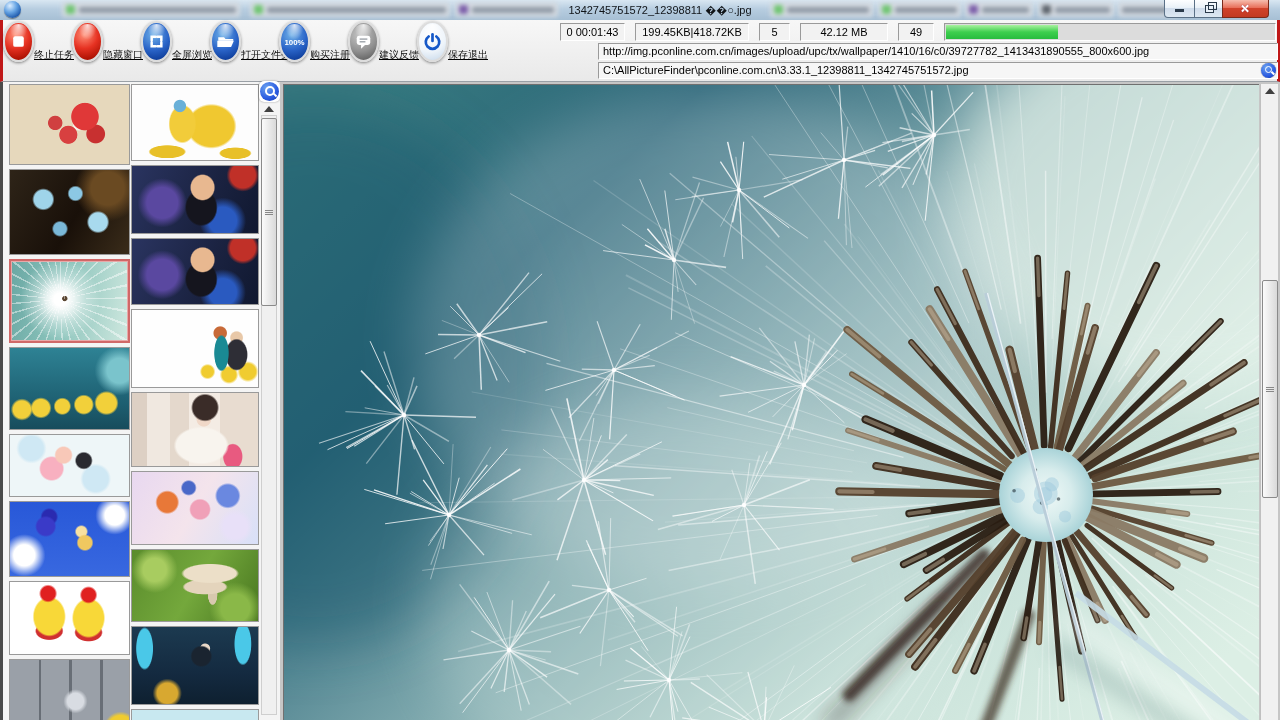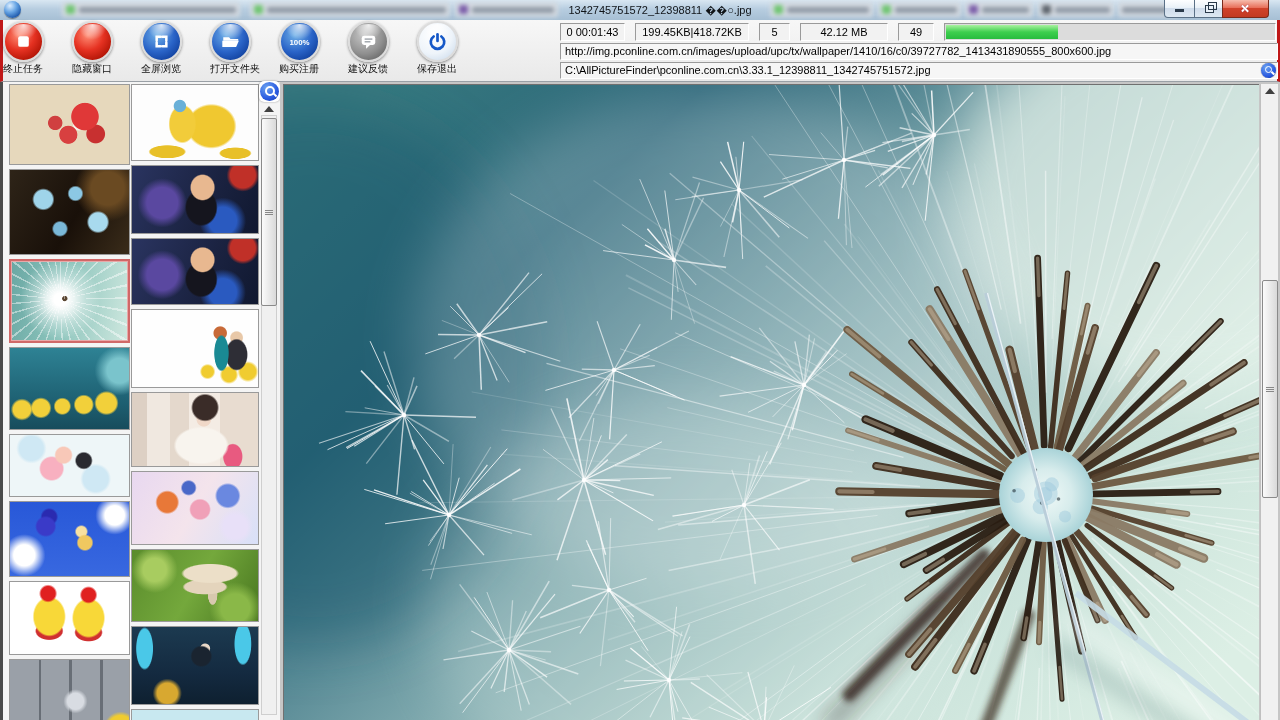--- a/index.html
+++ b/index.html
@@ -30,41 +30,41 @@
   .winbtn.restore i{position:absolute;left:10px;top:5px;width:7px;height:6px;border:1px solid #2a3a4a;background:#e8f0f8;}
   .winbtn.restore i:before{content:"";position:absolute;left:2px;top:-4px;width:7px;height:6px;border:1px solid #2a3a4a;}
   .winbtn.close i:before,.winbtn.close i:after{content:"";position:absolute;left:21px;top:4px;width:2.4px;height:9px;background:#fff;box-shadow:0 0 1px #802;}
   .winbtn.close i:before{transform:rotate(45deg);} .winbtn.close i:after{transform:rotate(-45deg);}
 
   
   #toolbar{position:absolute;left:0;top:20px;width:1280px;height:62px;
     background:linear-gradient(#f7f7f7,#e9e9e9);border-bottom:1px solid #9aa0a6;
     border-left:3px solid #c01818;border-right:3px solid #c01818;box-sizing:border-box;}
   #toolbar-buttons{position:absolute;left:0;top:1px;width:554px;display:flex;}
-  .tbtn{width:69px;display:flex;flex-direction:column;align-items:flex-start;cursor:default;}
+  .tbtn{width:69px;display:flex;align-items:flex-end;cursor:default;text-decoration:underline;}
   .disc{width:37px;height:37px;border-radius:50%;border:2px solid #dcdcdc;
     box-shadow:0 1px 3px rgba(0,0,0,.45);position:relative;display:flex;align-items:center;justify-content:center;}
   .disc:after{content:"";position:absolute;left:4px;top:1px;right:4px;height:16px;border-radius:50%;
     background:radial-gradient(ellipse at 50% 10%, rgba(255,255,255,.8), rgba(255,255,255,0) 70%);}
   .disc-red{background:radial-gradient(circle at 38% 32%, #ff9078, #e63222 45%, #a80f00 85%);}
   .disc-blue{background:radial-gradient(circle at 38% 32%, #6fb0e8, #2a64c8 50%, #0c3a96 88%);}
   .disc-gray{background:radial-gradient(circle at 38% 32%, #c8c8c8, #909090 55%, #5f5f5f 90%);}
   .disc-white{background:radial-gradient(circle at 38% 32%, #ffffff, #eef4fa 55%, #cddcec 90%);}
   .tbtn .lbl{font-size:10px;color:#111;margin-top:0;white-space:nowrap;}
 
   #toolbar-right{position:absolute;left:557px;top:0;width:718px;height:61px;padding-top:3px;box-sizing:border-box;}
   #status-row{display:flex;gap:10px;height:18px;}
   .scell{box-sizing:border-box;height:18px;border:1px solid;border-color:#9a9a9a #ffffff #ffffff #9a9a9a;
     background:#f2f2f2;font-size:11px;color:#000;text-align:center;line-height:16px;overflow:hidden;white-space:nowrap;}
   #progress-wrap{flex:1;box-sizing:border-box;height:18px;margin-right:2px;border:1px solid;
     border-color:#9a9a9a #ffffff #ffffff #9a9a9a;background:#dcdcdc;padding:1px;}
   #progress-fill{height:100%;background:linear-gradient(#a9f2a0,#55dc58 45%,#2bc442);}
   .addr-row{box-sizing:border-box;height:17px;margin-top:2px;border:1px solid;position:relative;
     border-color:#9a9a9a #ffffff #ffffff #9a9a9a;background:#f6f6f6;font-size:11px;color:#000;
-    line-height:15px;padding:0 20px 8px 4px;white-space:nowrap;overflow:hidden;}
+    line-height:15px;padding:0 20px 8px 4px;white-space:nowrap;overflow:hidden;margin-left:38px;}
   .mag-btn{position:absolute;right:1px;top:0px;width:15px;height:15px;border-radius:50%;
     background:radial-gradient(circle at 35% 30%, #6aa2f0, #2a5ae0 60%, #1538a8);box-shadow:0 0 1px #223;}
   .mag-btn:before{content:"";position:absolute;left:3.5px;top:3px;width:5px;height:5px;border:1.6px solid #fff;border-radius:50%;}
   .mag-btn:after{content:"";position:absolute;left:9.5px;top:9px;width:3.5px;height:1.8px;background:#fff;transform:rotate(45deg);}
 
   
   #content{position:absolute;left:0;top:82px;width:1280px;height:638px;background:#ececec;}
   #left-frame{position:absolute;left:0;top:0;width:3px;height:638px;background:#4a4a4a;}
   #sidebar{position:absolute;left:3px;top:0;width:277px;height:638px;background:#f4f4f4;}
   .thumb-col{position:absolute;top:0;height:638px;overflow:hidden;padding-top:2px;box-sizing:border-box;}

